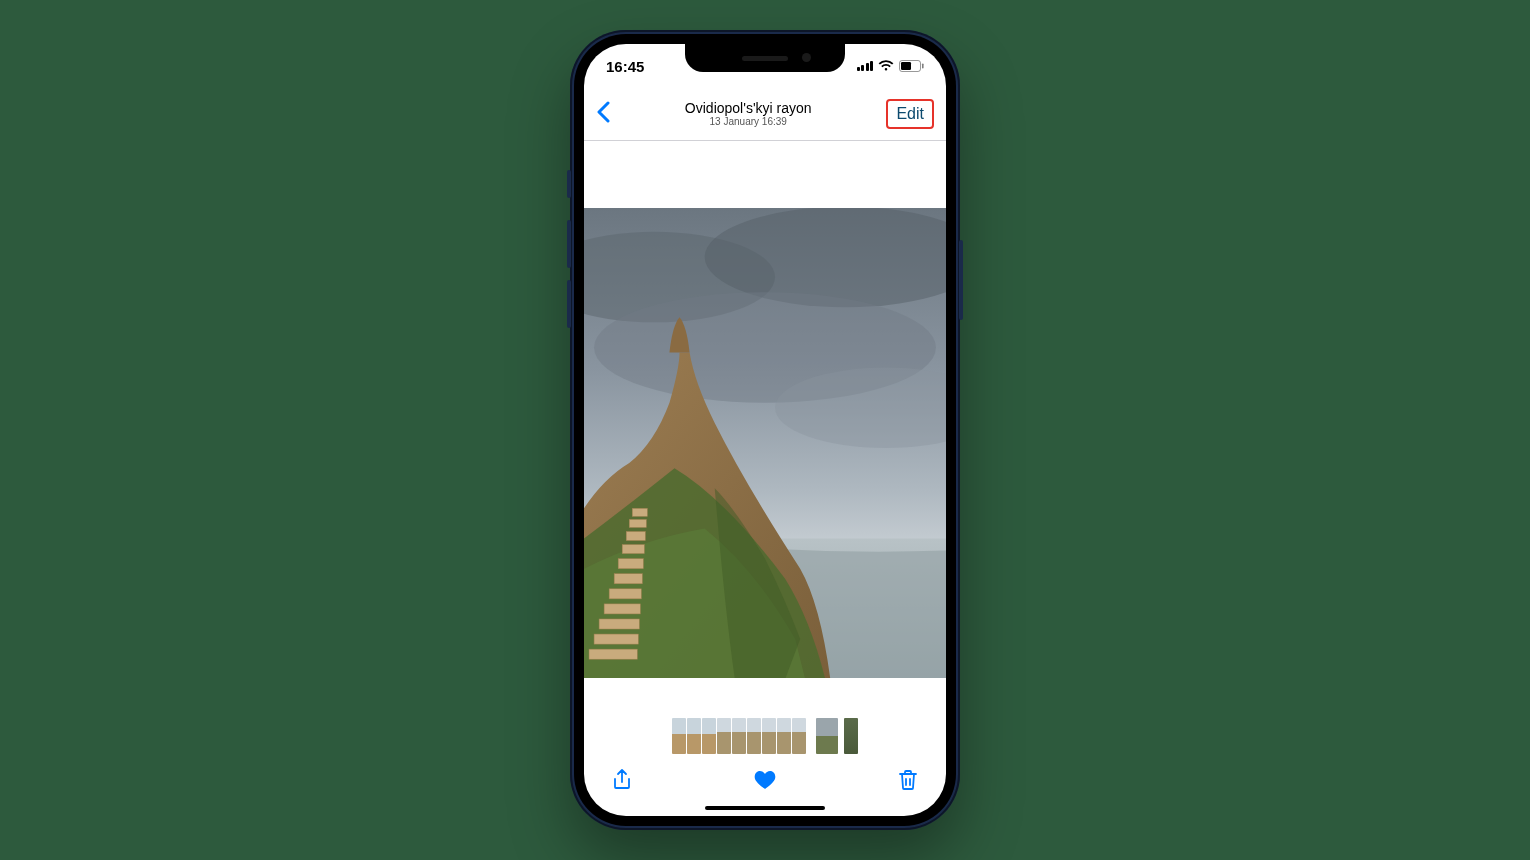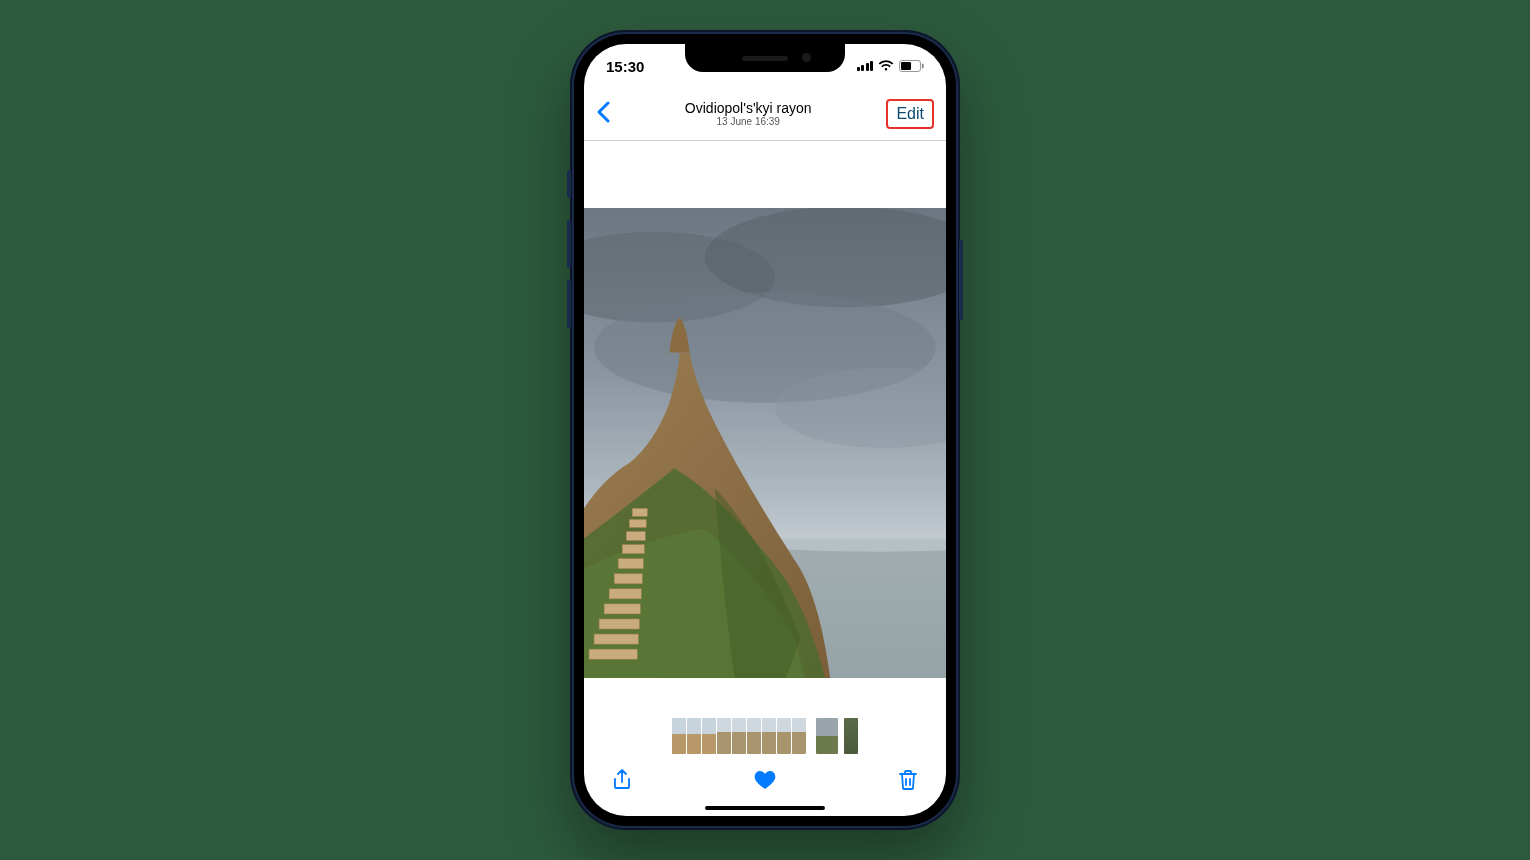--- a/index.html
+++ b/index.html
@@ -62,21 +62,21 @@
     <div class="shadow"></div>
 
     <div class="screen">
 
       <div class="notch">
         <span class="speaker"></span>
         <span class="cam"></span>
       </div>
 
       <div class="status">
-        <span>15:30</span>
+        <span>16:45</span>
         <span class="status-right">
           <span class="sig-dots">
               <span></span>
               <span></span>
               <span></span>
               <span></span>
             </span>
           <svg width="16" height="12" viewBox="0 0 16 12">
               <path d="M8 10.5a1.3 1.3 0 100-2.6 1.3 1.3 0 000 2.6zM3.2 5.9a6.8 6.8 0 019.6 0l-1.3 1.3a5 5 0 00-7 0zM.6 3.3a10.5 10.5 0 0114.8 0l-1.3 1.3a8.6 8.6 0 00-12.2 0z" fill="#000"></path>
             </svg>
@@ -89,21 +89,21 @@
       </div>
 
       <div class="nav">
         <span class="nav-back">
           <svg viewBox="0 0 14 22">
               <path d="M12 2 3 11l9 9" fill="none" stroke="#007aff" stroke-width="3" stroke-linecap="round" stroke-linejoin="round"></path>
             </svg>
         </span>
         <span class="nav-title">
           <div class="loc">Ovidiopol's'kyi rayon</div>
-          <div class="dt">13 June  16:39</div>
+          <div class="dt">13 January  16:39</div>
         </span>
         <span class="edit-btn">Edit</span>
       </div>
 
       <div class="photo-area">
         <div class="main-photo">
           <svg viewBox="0 0 360 470" preserveAspectRatio="xMidYMid slice">
             <defs>
               <linearGradient id="sky" x1="0" y1="0" x2="0" y2="1">
                 <stop offset="0" stop-color="#6b7680"></stop>

